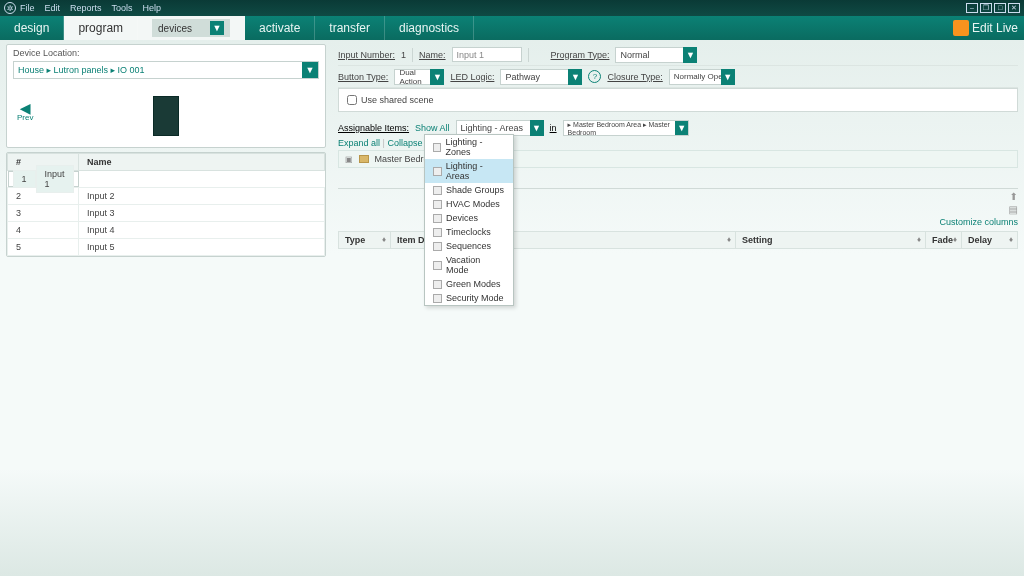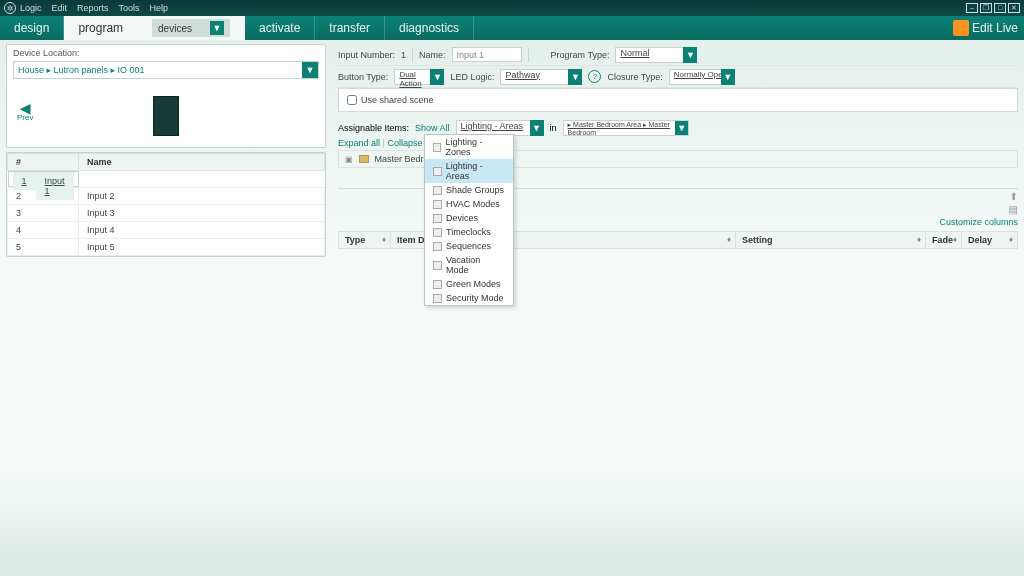--- a/index.html
+++ b/index.html
@@ -38,23 +38,23 @@
   
   table.inputs{width:100%;border-collapse:collapse;font-size:9px;}
   table.inputs th{background:#eef4f2;border:1px solid #d8e2df;text-align:left;padding:3px 8px;font-weight:600;color:#333;}
   table.inputs td{border:1px solid #e8efed;padding:3px 8px;color:#444;}
   table.inputs tr.sel td{background:#e6f2ef;}
   
   
   .main { flex:1; padding:4px 6px; display:flex; flex-direction:column; }
   .form-row{display:flex;align-items:center;font-size:9px;color:#444;height:22px;gap:6px;border-bottom:1px solid #dce5e2;}
   .form-row:last-of-type{border-bottom:none;}
-  .lbl{white-space:nowrap;}
+  .lbl{white-space:nowrap;text-decoration:underline;}
   .txt{height:15px;border:1px solid #c6d2cf;padding:0 4px;font-size:9px;color:#888;}
-  .sel{height:16px;border:1px solid #c6d2cf;font-size:9px;color:#444;background:#fff;display:inline-flex;align-items:flex-start;padding:0 4px;position:relative;text-decoration:underline;}
+  .sel{height:16px;border:1px solid #c6d2cf;font-size:9px;color:#444;background:#fff;display:inline-flex;align-items:center;padding:0 4px;position:relative;}
   .sel .dd{position:absolute;right:-1px;top:-1px;width:14px;height:16px;background:#0b8175;color:#fff;text-align:center;line-height:16px;font-size:9px;}
   .divider{width:1px;height:14px;background:#cbd6d3;}
   .help{width:13px;height:13px;border:1px solid #0b8175;border-radius:50%;color:#0b8175;font-size:8px;text-align:center;line-height:11px;}
   
   .subtabs{display:flex;margin-top:4px;}
   .subtab{padding:4px 14px;font-size:9px;border:1px solid #d0dad7;border-bottom:none;background:#f2f7f5;color:#444;cursor:default;}
   .subtab.active{background:#fff;}
   .subtab-body{border:1px solid #d0dad7;background:#fff;padding:6px 8px;font-size:9px;color:#444;}
   .chk{display:flex;align-items:center;gap:4px;}
   .chk input{width:10px;height:10px;}
@@ -77,21 +77,21 @@
   .dropdown{position:absolute;top:14px;left:86px;width:90px;background:#fff;border:1px solid #b8c5c1;font-size:9px;z-index:100;box-shadow:2px 2px 4px rgba(0,0,0,0.15);}
   .dropdown .opt{padding:2px 8px;display:flex;align-items:center;gap:4px;color:#333;cursor:default;}
   .dropdown .opt.hl{background:#c7e7f4;}
   .dropdown .ico{width:9px;height:9px;border:1px solid #aaa;background:#eee;}
 </style>
 </head>
 <body>
 
 <div class="menubar">
   <div class="logo">✲</div>
-  <span class="menu-item">Logic</span>
+  <span class="menu-item">File</span>
   <span class="menu-item">Edit</span>
   <span class="menu-item">Reports</span>
   <span class="menu-item">Tools</span>
   <span class="menu-item">Help</span>
   <div class="spacer"></div>
   <div class="winbtn">–</div>
   <div class="winbtn">❐</div>
   <div class="winbtn">□</div>
   <div class="winbtn">✕</div>
 </div>

